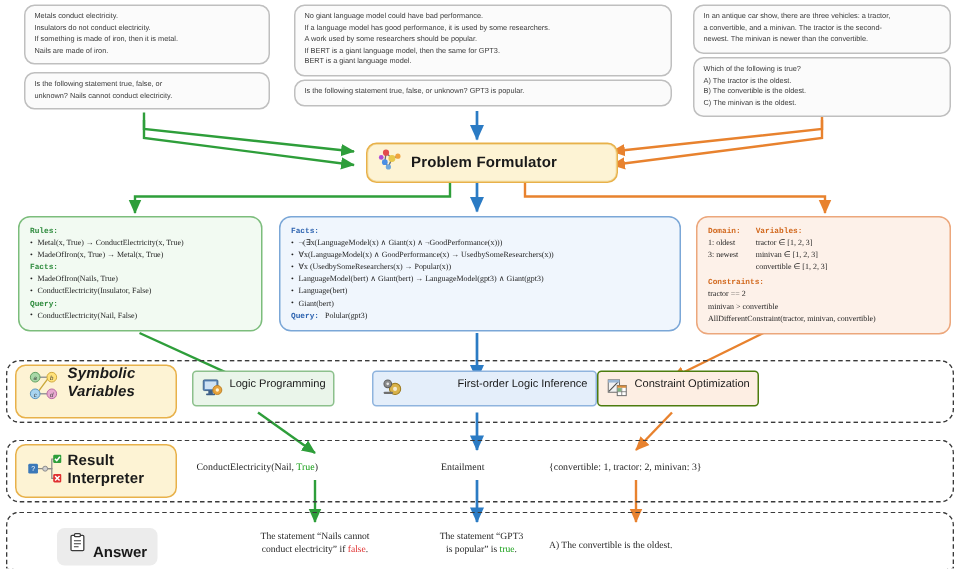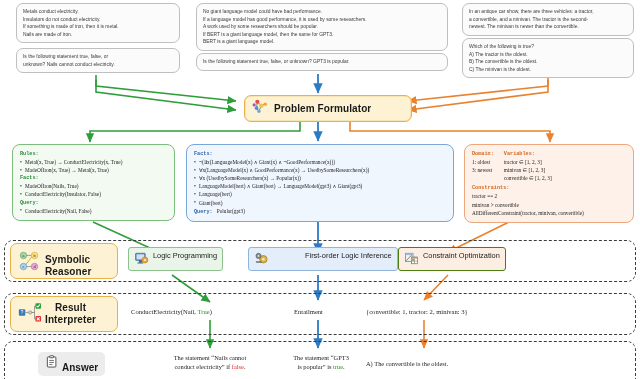--- a/index.html
+++ b/index.html
@@ -225,39 +225,39 @@
       </div>
     </div>
     <div class="hdr hdr-orange" style="margin-top:2px;">Constraints:</div>
     <div>tractor == 2</div>
     <div>minivan &gt; convertible</div>
     <div>AllDifferentConstraint(tractor, minivan, convertible)</div>
   </div>
 
   <div class="abs dashrow" style="left:4px;top:240px;width:632px;height:42px;"></div>
 
-  <div class="abs reasoner" style="left:10px;top:243px;width:108px;height:36px;display:flex;align-items:flex-end;gap:4px;padding:0 6px;">
+  <div class="abs reasoner" style="left:10px;top:243px;width:108px;height:36px;display:flex;align-items:flex-start;gap:4px;padding:0 6px;font-style:italic;">
     <span class="ico">
       <svg width="24" height="26" viewBox="0 0 26 28">
         <line x1="8" y1="8" x2="17" y2="8" stroke="#9a9a9a" stroke-width="1"></line>
         <line x1="8" y1="20" x2="17" y2="20" stroke="#9a9a9a" stroke-width="1"></line>
         <line x1="17" y1="8" x2="8" y2="20" stroke="#c9a83a" stroke-width="1"></line>
         <circle cx="7" cy="8" r="3.5" fill="#a8d8a8" stroke="#5f9e5f" stroke-width=".7"></circle>
         <circle cx="19" cy="8" r="3.5" fill="#ffe27a" stroke="#d0a73a" stroke-width=".7"></circle>
         <circle cx="7" cy="20" r="3.5" fill="#a9d4ef" stroke="#5b93bb" stroke-width=".7"></circle>
         <circle cx="19" cy="20" r="3.5" fill="#e7a9cf" stroke="#b86aa0" stroke-width=".7"></circle>
         <text x="7" y="10" font-size="4.4" text-anchor="middle" fill="#3a3a3a" font-family="Liberation Sans">a</text>
         <text x="19" y="10" font-size="4.4" text-anchor="middle" fill="#3a3a3a" font-family="Liberation Sans">b</text>
         <text x="7" y="22" font-size="4.4" text-anchor="middle" fill="#3a3a3a" font-family="Liberation Sans">c</text>
         <text x="19" y="22" font-size="4.4" text-anchor="middle" fill="#3a3a3a" font-family="Liberation Sans">d</text>
       </svg>
     </span>
     <span style="line-height:12px;">
       <span class="pill-title" style="display:block;">Symbolic</span>
-      <span class="pill-title" style="display:block;">Reasoner</span>
+      <span class="pill-title" style="display:block;">Variables</span>
     </span>
   </div>
 
   <div class="abs solver solver-green" style="left:128px;top:247px;height:24px;">
     <span class="ico">
       <svg width="15" height="15" viewBox="0 0 20 20">
         <rect x="2" y="3" width="13" height="9.5" rx="1" fill="#5a86b8" stroke="#3c5f87" stroke-width=".8"></rect>
         <rect x="3.4" y="4.4" width="10.2" height="6.8" fill="#cfe2f3"></rect>
         <rect x="6.5" y="12.5" width="4" height="3" fill="#3c5f87"></rect>
         <rect x="4.5" y="15.2" width="8" height="1.5" rx=".6" fill="#3c5f87"></rect>
@@ -308,21 +308,21 @@
         <circle cx="14.2" cy="14.5" r="1.8" fill="#cfcfcf" stroke="#8a8a8a" stroke-width=".7"></circle>
         <path d="M16,14.5 L19,14.5 L19,7.5 L21,7.5" stroke="#8a8a8a" stroke-width=".9" fill="none"></path>
         <path d="M16,14.5 L19,14.5 L19,21.5 L21,21.5" stroke="#8a8a8a" stroke-width=".9" fill="none"></path>
         <rect x="20" y="4.4" width="6" height="6" rx="1" fill="#2e9e3a"></rect>
         <path d="M21.3,7.4 L22.6,8.7 L24.8,5.9" stroke="#ffffff" stroke-width="1.1" fill="none"></path>
         <rect x="20" y="18.4" width="6" height="6" rx="1" fill="#e03030"></rect>
         <path d="M21.4,19.8 L24.6,23 M24.6,19.8 L21.4,23" stroke="#ffffff" stroke-width="1.1"></path>
       </svg>
     </span>
     <span style="line-height:12px;">
-      <span class="pill-title" style="display:block;text-align:center;">Result</span>
+      <span class="pill-title" style="display:block;">Result</span>
       <span class="pill-title" style="display:block;">Interpreter</span>
     </span>
   </div>
 
   <div class="abs mid" style="left:131px;top:308px;">
     <span>ConductElectricity(Nail, </span><span class="tk-true">True</span><span>)</span>
   </div>
 
   <div class="abs mid" style="left:294px;top:308px;">
     <span>Entailment</span>

